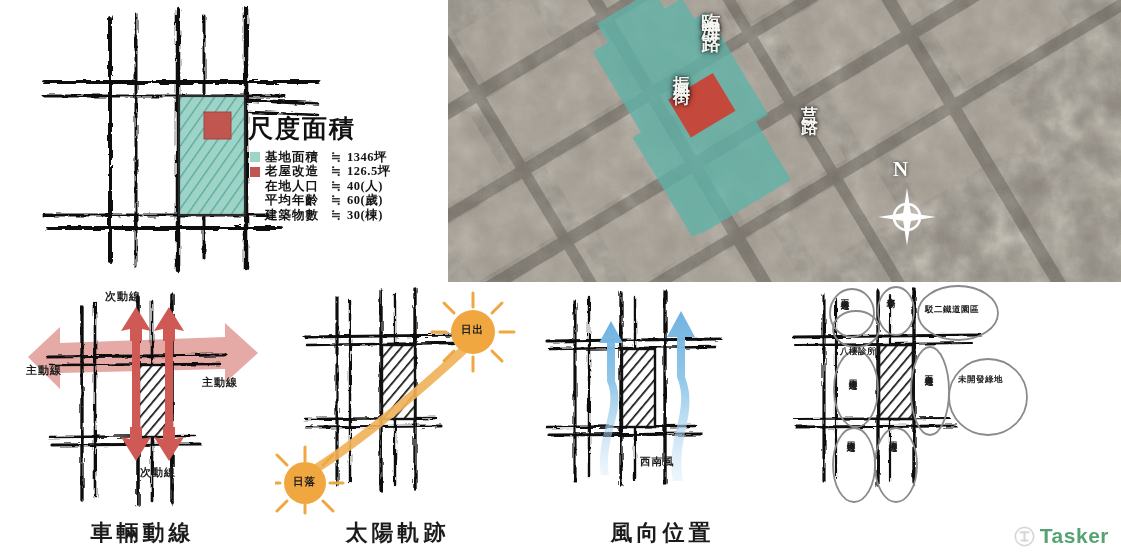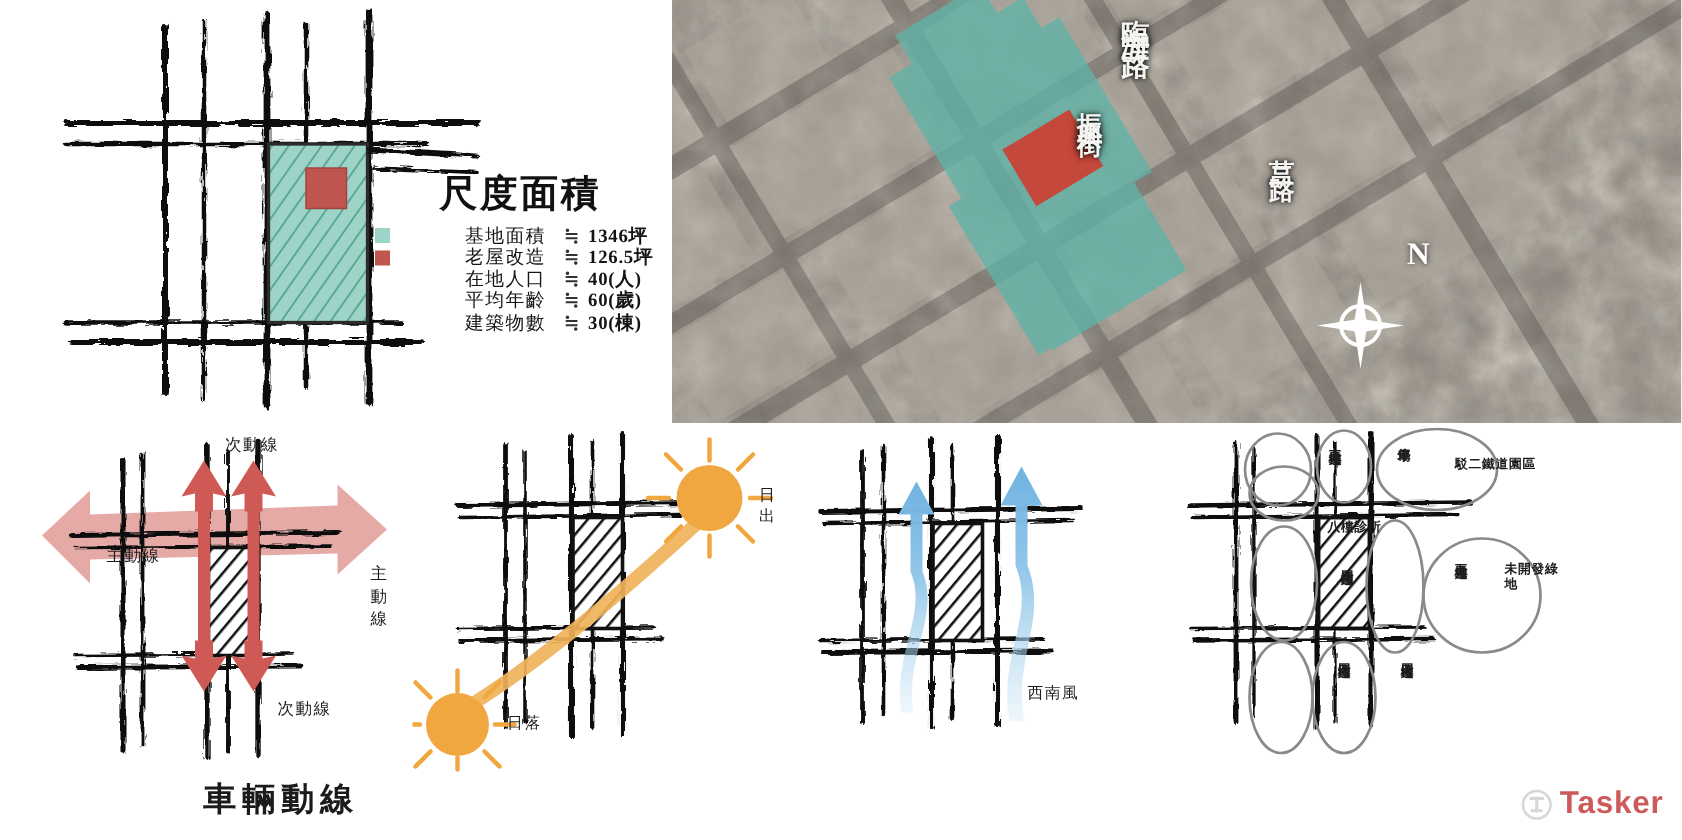--- a/index.html
+++ b/index.html
@@ -5,34 +5,34 @@
   html,body{margin:0;padding:0;background:#ffffff;}
   body{
     width:1121px;height:560px;position:relative;overflow:hidden;
     font-family:"Liberation Serif","DejaVu Serif",serif;
     color:#1a1a1a;
   }
   .board{position:absolute;inset:0;}
 
   
   .abs{position:absolute;}
-  .cjk{font-family:"Liberation Serif","DejaVu Serif",serif;font-weight:700;padding-left:45px;}
+  .cjk{font-family:"Liberation Serif","DejaVu Serif",serif;font-weight:700;}
   .vert{writing-mode:vertical-rl;text-orientation:upright;}
 
   
   #site-plan{left:18px;top:0px;width:420px;height:285px;}
   .legend-title{
     position:absolute;left:230px;top:112px;font-size:25px;letter-spacing:2px;
     font-weight:700;color:#111;
   }
   .legend-table{position:absolute;left:232px;top:150px;font-size:12.5px;line-height:14.4px;color:#141414;}
   .legend-row{display:flex;align-items:center;height:14.4px;}
   .legend-sw{width:10px;height:10px;margin-right:5px;flex:0 0 10px;}
   .legend-sw.blank{background:transparent;}
-  .legend-name{width:60px;letter-spacing:1px;font-weight:400;}
+  .legend-name{width:60px;letter-spacing:1px;font-weight:700;}
   .legend-eq{width:22px;text-align:center;color:#333;font-weight:700;}
   .legend-val{letter-spacing:.5px;font-weight:700;}
 
   
   #aerial{left:448px;top:0px;width:673px;height:282px;overflow:hidden;}
   .aerial-img{position:absolute;inset:0;}
   .street-label{
     color:#f4f4f0;font-size:19px;font-weight:700;letter-spacing:7px;
     text-shadow:0 0 3px rgba(0,0,0,.85),0 0 6px rgba(0,0,0,.6);
   }
@@ -46,26 +46,26 @@
   .panel{position:absolute;top:285px;height:275px;}
   .panel-title{
     position:absolute;bottom:12px;width:100%;text-align:center;
     font-size:22px;font-weight:700;letter-spacing:4px;color:#1b1b1b;
   }
   #panel-traffic{left:20px;width:245px;}
   #panel-sun{left:275px;width:245px;}
   #panel-wind{left:545px;width:235px;}
   #panel-neighbor{left:790px;width:250px;}
 
-  .diag-label{position:absolute;font-size:11px;font-weight:400;letter-spacing:1px;color:#1c1c1c;}
+  .diag-label{position:absolute;font-size:11px;font-weight:700;letter-spacing:1px;color:#1c1c1c;}
   .nb-label{font-size:8.5px;font-weight:700;color:#1c1c1c;line-height:9.5px;text-align:left;letter-spacing:.5px;}
 
   
   #watermark{position:absolute;right:12px;bottom:12px;display:flex;align-items:center;gap:5px;opacity:.72;}
-  .wm-text{font-family:"Liberation Sans","DejaVu Sans",sans-serif;font-size:21px;font-weight:700;color:#b91c1c;letter-spacing:.5px;}
+  .wm-text{font-family:"Liberation Sans","DejaVu Sans",sans-serif;font-size:21px;font-weight:700;color:#15803d;letter-spacing:.5px;}
 </style>
 </head>
 <body>
 
 <div class="board">
 
   <div class="abs" id="site-plan">
     <svg width="420" height="285" viewBox="0 0 420 285">
       <defs>
         <pattern id="hatchTeal" width="9" height="9" patternTransform="rotate(35)" patternUnits="userSpaceOnUse">
@@ -365,20 +365,21 @@
           <line x1="48" y1="180" x2="58" y2="170"></line>
             <line x1="12" y1="216" x2="2" y2="226"></line>
         </g>
         <circle cx="30" cy="198" r="21" fill="#f0a73f"></circle>
       </g>
     </svg>
 
     <div class="diag-label cjk" style="left:186px;top:38px;font-size:10.5px;">日出</div>
     <div class="diag-label cjk" style="left:18px;top:190px;font-size:10.5px;text-align:center;">日落</div>
 
+    <div class="panel-title cjk">太陽軌跡</div>
   </div>
 
   <div class="panel" id="panel-wind">
     <svg width="235" height="230" viewBox="0 0 235 230">
       <defs>
         <filter id="r7">
             <feTurbulence type="fractalNoise" baseFrequency="0.06 0.55" numOctaves="3" seed="25" result="n"></feTurbulence>
           <feDisplacementMap in="SourceGraphic" in2="n" scale="4" xChannelSelector="R" yChannelSelector="G"></feDisplacementMap>
           </filter>
         <filter id="r8">
@@ -409,20 +410,21 @@
       <rect x="77" y="64" width="33" height="78" fill="url(#hatchBlk)" stroke="#111" stroke-width="2.4"></rect>
 
       <g>
         <path d="M56 190 C 50 150 74 124 62 96 L62 58 L54 58 L66 36 L78 58 L70 58 L70 96 C 82 126 58 152 64 190 Z" fill="url(#windGrad)"></path>
         <path d="M128 196 C 120 152 146 126 132 92 L132 52 L122 52 L136 26 L150 52 L140 52 L140 92 C 154 128 130 154 138 196 Z" fill="url(#windGrad)"></path>
       </g>
     </svg>
 
     <div class="diag-label cjk" style="left:95px;top:170px;font-size:10.5px;">西南風</div>
 
+    <div class="panel-title cjk">風向位置</div>
   </div>
 
   <div class="panel" id="panel-neighbor">
     <svg width="250" height="230" viewBox="0 0 250 230">
       <defs>
         <filter id="r9">
             <feTurbulence type="fractalNoise" baseFrequency="0.06 0.55" numOctaves="3" seed="33" result="n"></feTurbulence>
           <feDisplacementMap in="SourceGraphic" in2="n" scale="3.5" xChannelSelector="R" yChannelSelector="G"></feDisplacementMap>
           </filter>
         <filter id="r10">

